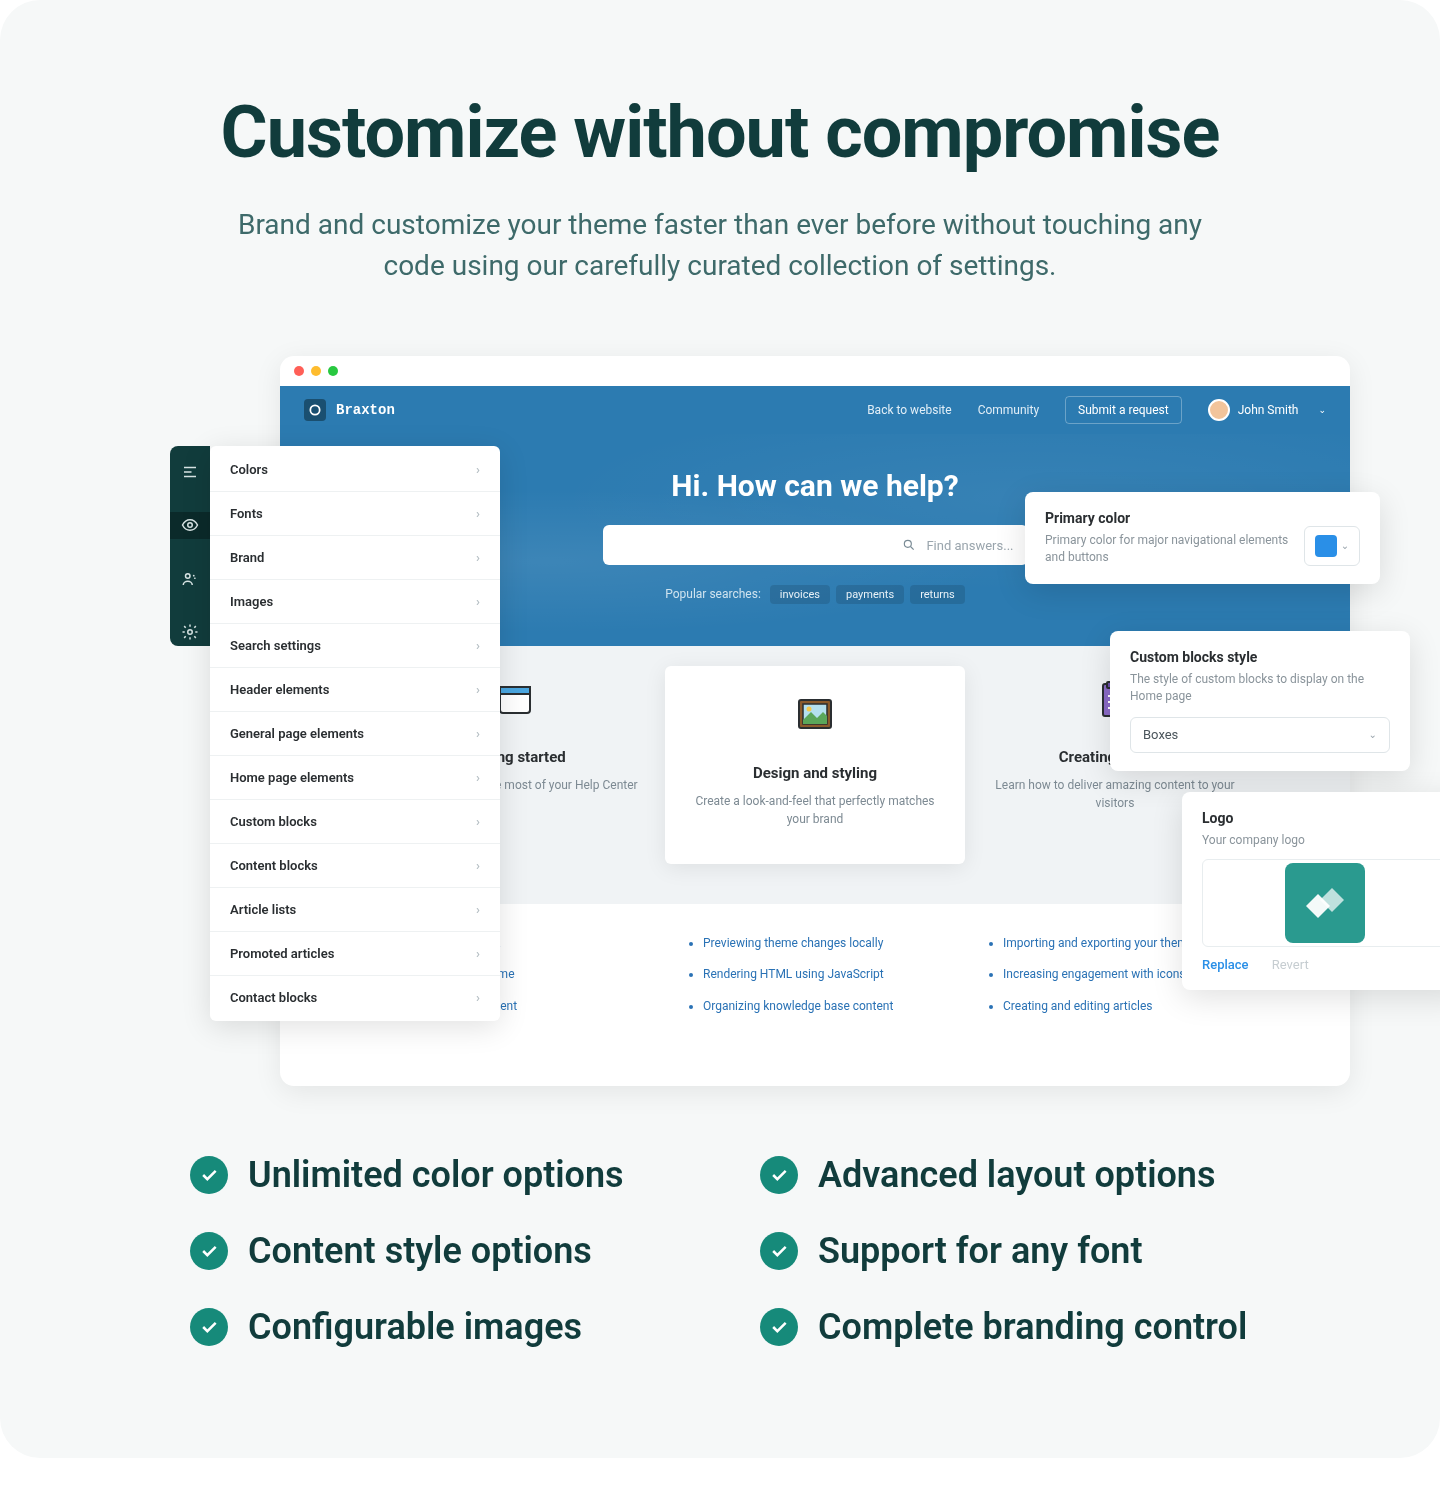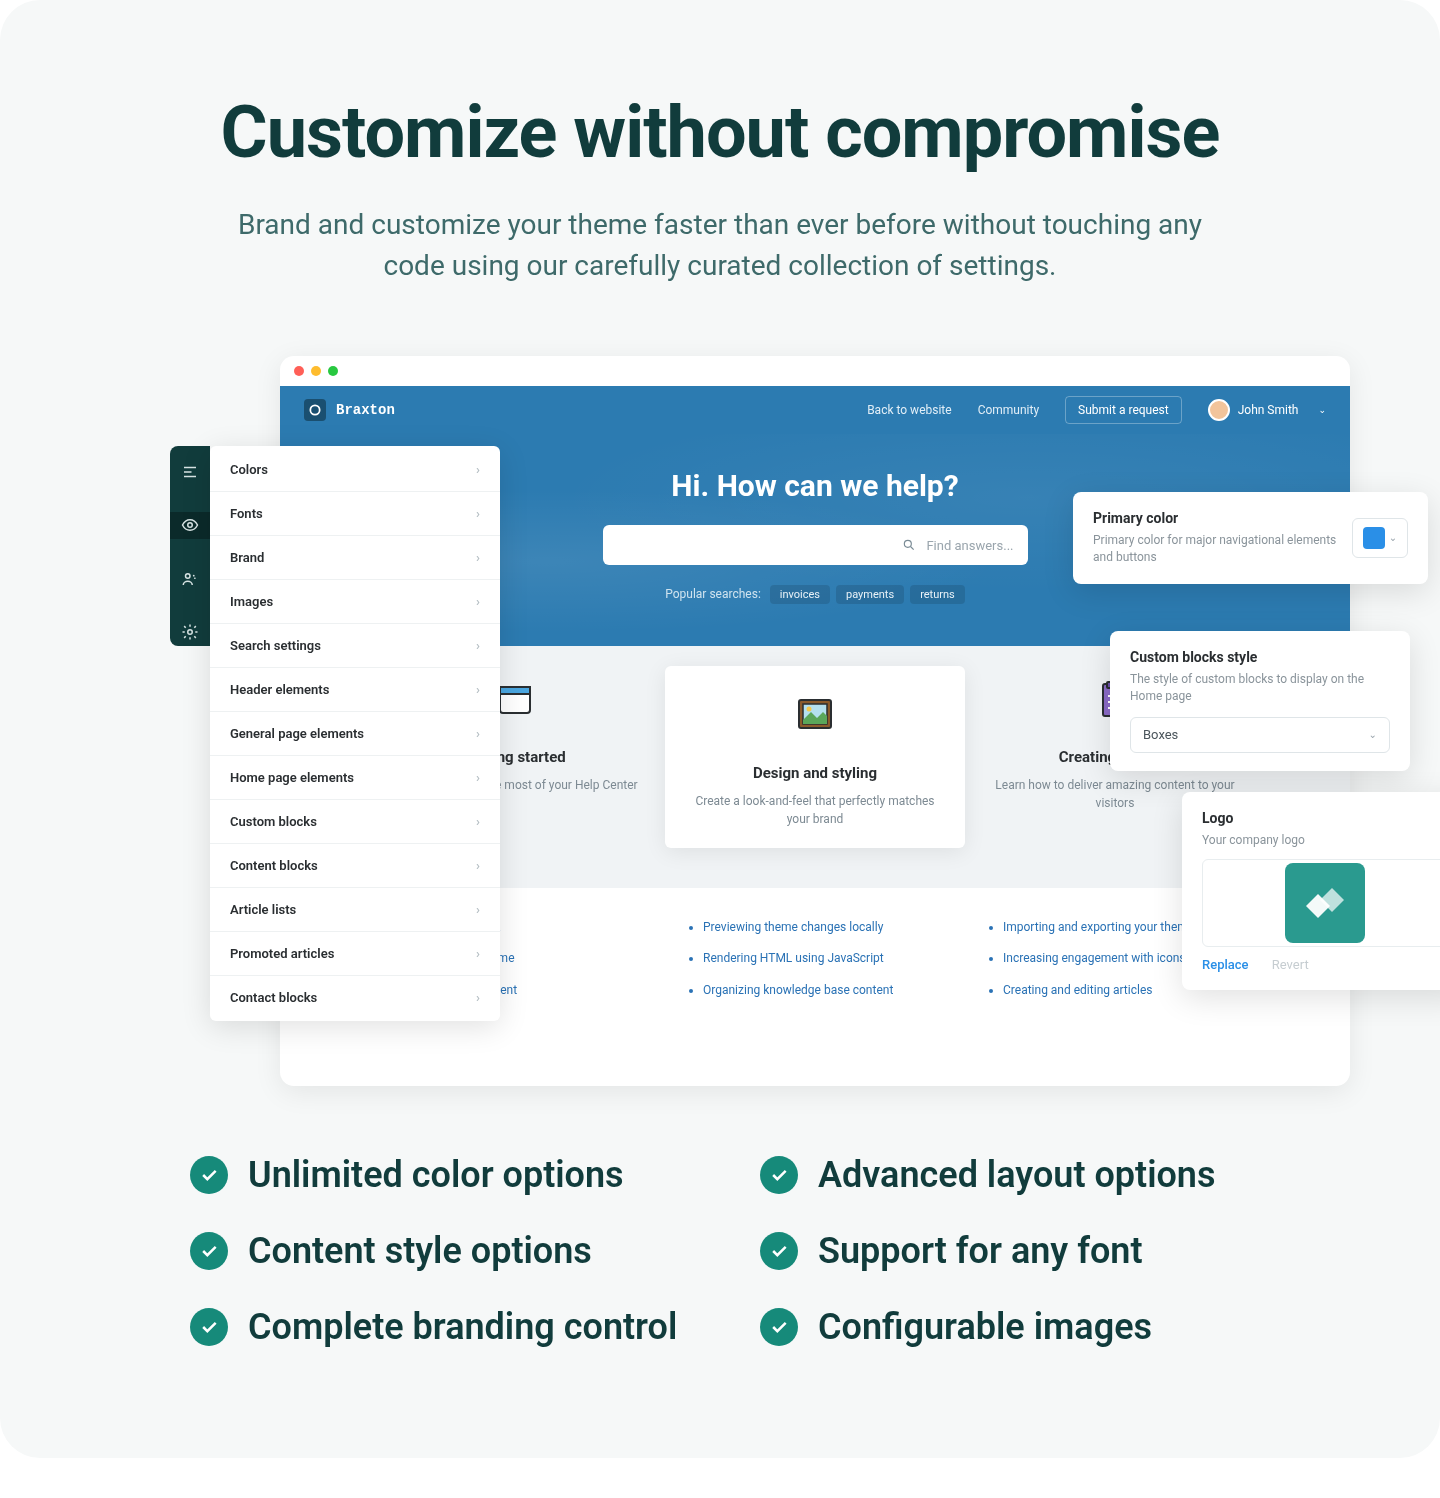--- a/index.html
+++ b/index.html
@@ -126,21 +126,21 @@
   width: 300px; text-align: center; padding: 0 22px;
 }
 .card-icon {
   width: 44px; height: 40px; margin: 0 auto 28px;
   display: flex; align-items: center; justify-content: center;
 }
 .card h3 { font-size: 15px; font-weight: 700; color: #2a2e31; margin-bottom: 10px; }
 .card p { font-size: 12px; color: #7d8a93; line-height: 1.5; }
 .card.elev {
   background: #fff; border-radius: 6px; box-shadow: 0 4px 22px rgba(0,0,0,.08);
-  padding: 30px 22px 20px; margin-top: -14px;
+  padding: 30px 22px 36px; margin-top: -14px;
 }
 
 .links-row {
   display: flex; justify-content: center; padding: 24px 0 30px;
 }
 .links-col { width: 300px; padding: 0 22px; }
 .links-col li {
   font-size: 12px; color: #2a72b5; list-style: disc; margin-left: 16px;
   line-height: 2.6;
 }
@@ -171,21 +171,21 @@
 .panel-row .chev { color: #b7c0c5; font-size: 13px; }
 
 
 .pop {
   position: absolute; background: #fff; border-radius: 8px;
   box-shadow: 0 8px 32px rgba(0,0,0,.12); z-index: 5; padding: 18px 20px;
 }
 .pop h4 { font-size: 14px; font-weight: 700; color: #2a2e31; margin-bottom: 6px; }
 .pop .desc { font-size: 12px; color: #8a949b; line-height: 1.4; }
 
-.pop-color { left: 935px; top: 136px; width: 355px; display: flex; align-items: center; gap: 14px; margin-left: 48px; }
+.pop-color { left: 935px; top: 136px; width: 355px; display: flex; align-items: flex-end; gap: 14px; }
 .pop-color .txt { flex: 1; }
 .color-pick {
   width: 56px; height: 40px; border: 1px solid #dfe5e8; border-radius: 6px;
   display: flex; align-items: center; justify-content: center; gap: 4px;
 }
 .swatch { width: 22px; height: 22px; background: #2a8fe7; border-radius: 4px; }
 .pop-blocks { left: 1020px; top: 275px; width: 300px; }
 .select {
   margin-top: 12px; border: 1px solid #dfe5e8; border-radius: 6px; height: 36px;
   display: flex; align-items: center; justify-content: space-between; padding: 0 12px;
@@ -474,25 +474,25 @@
           </svg>
         </span>
         <span class="feat-label">Support for any font</span>
       </div>
       <div class="feat">
         <span class="check">
           <svg viewBox="0 0 24 24">
             <path d="M5 12l5 5L20 7"></path>
           </svg>
         </span>
+        <span class="feat-label">Configurable images</span>
+      </div>
+      <div class="feat">
+        <span class="check">
+          <svg viewBox="0 0 24 24">
+            <path d="M5 12l5 5L20 7"></path>
+          </svg>
+        </span>
         <span class="feat-label">Complete branding control</span>
       </div>
-      <div class="feat">
-        <span class="check">
-          <svg viewBox="0 0 24 24">
-            <path d="M5 12l5 5L20 7"></path>
-          </svg>
-        </span>
-        <span class="feat-label">Configurable images</span>
-      </div>
     </div>
 
 </div>
 
 </body></html>

